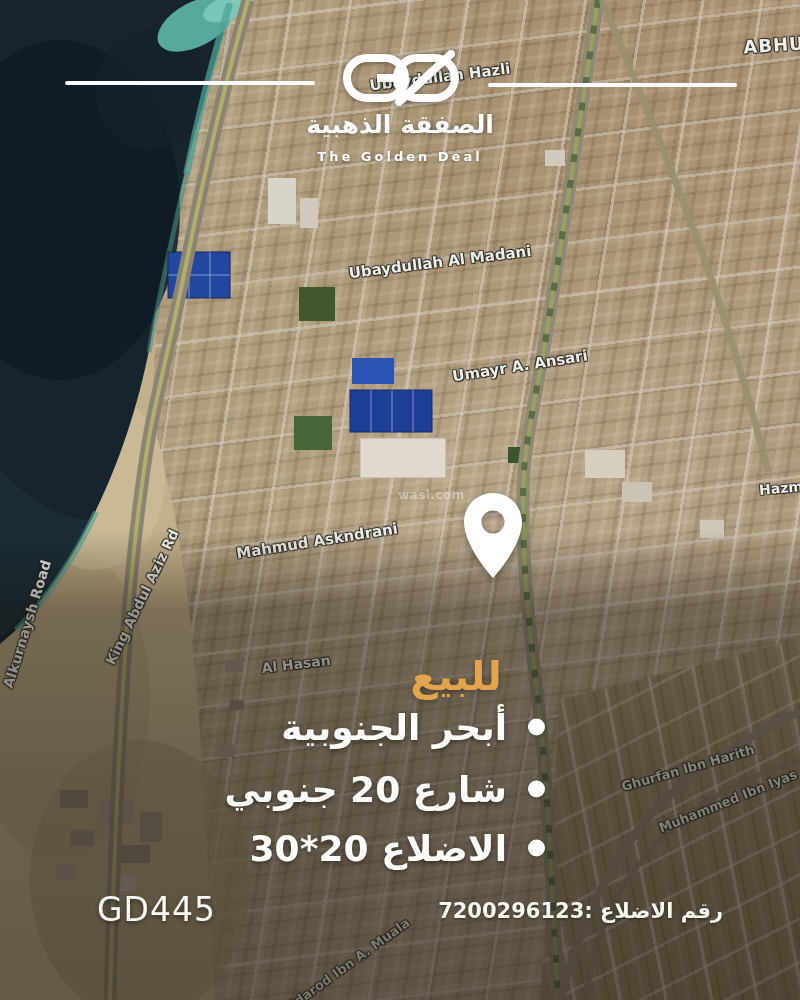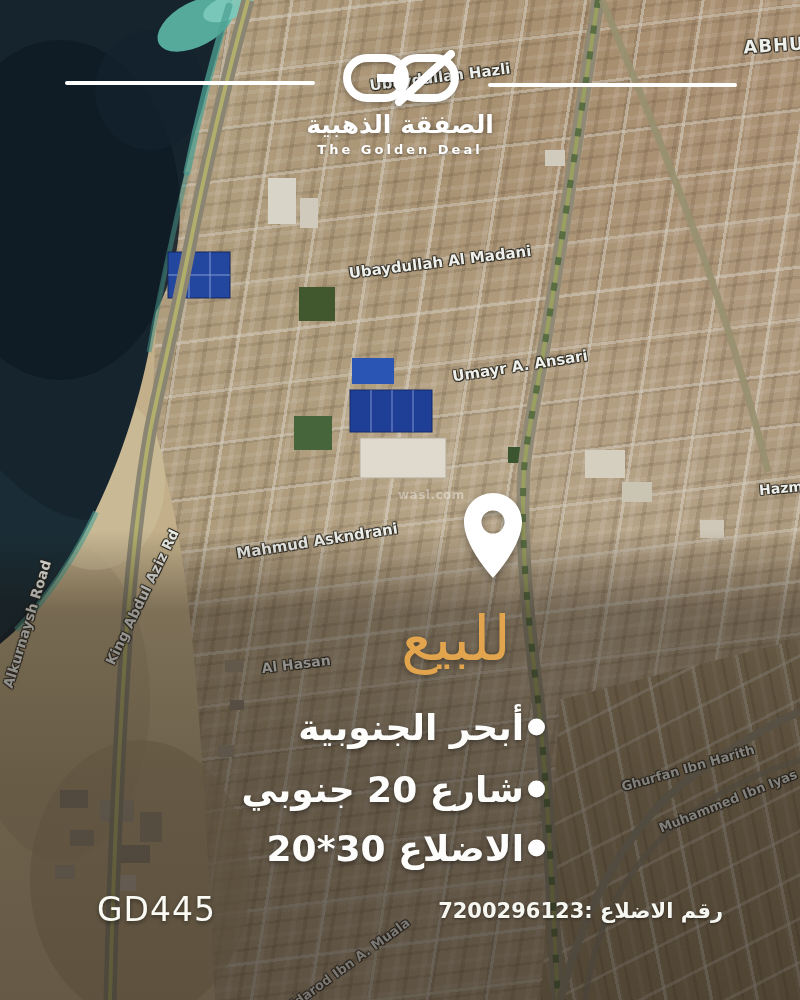--- a/index.html
+++ b/index.html
@@ -48,35 +48,35 @@
     background:linear-gradient(180deg, rgba(0,0,0,0) 0%, rgba(0,0,0,0) 53%,
       rgba(22,17,12,.40) 61%, rgba(24,19,14,.50) 78%, rgba(26,20,15,.55) 100%);
   }
   
   .rule{position:absolute;height:4px;background:#fff;border-radius:2px;top:81px;}
   .rule-left{left:65px;width:250px;}
   .rule-right{left:488px;width:249px;top:83px;}
   .brand{position:absolute;left:0;top:50px;width:800px;text-align:center;color:#fff;}
   .brand-name-ar{font-size:25px;font-weight:bold;line-height:1;margin-top:6px;
     text-shadow:0 1px 4px rgba(0,0,0,.35);}
-  .brand-name-en{font-size:13px;letter-spacing:3px;margin-top:5px;font-weight:bold;
+  .brand-name-en{font-size:13px;letter-spacing:3px;margin-top:12px;font-weight:bold;
     text-shadow:0 1px 3px rgba(0,0,0,.35);}
   .monogram{display:block;margin:0 auto;filter:drop-shadow(0 1px 3px rgba(0,0,0,.35));}
   
   .pin{position:absolute;left:460px;top:490px;filter:drop-shadow(0 3px 4px rgba(0,0,0,.35));}
   
   .for-sale{
-    position:absolute;left:456px;top:638px;transform:translate(-50%,-50%);
-    font-size:62px;font-weight:normal;color:#e2a54e;white-space:nowrap;
+    position:absolute;left:456px;top:676px;transform:translate(-50%,-50%);
+    font-size:40px;font-weight:bold;color:#e2a54e;white-space:nowrap;
     text-shadow:0 2px 6px rgba(0,0,0,.35);
   }
   
   .feature-row{
     position:absolute;right:255px;transform:translateY(-50%);
-    display:flex;align-items:center;gap:4px;
+    display:flex;align-items:center;gap:21px;
   }
   .feature-text{
     direction:rtl;font-size:36px;font-weight:bold;color:#fdfdfb;white-space:nowrap;
     text-shadow:0 2px 5px rgba(0,0,0,.45);
   }
   .bullet-dot{width:17px;height:17px;border-radius:50%;background:#ffffff;flex:0 0 auto;
     box-shadow:0 1px 3px rgba(0,0,0,.4);}
   .row-1{top:727px;} .row-2{top:789px;} .row-3{top:848px;}
   
   .ref-code{
@@ -213,20 +213,20 @@
 
   <div class="feature-row row-1">
     <span class="feature-text">أبحر الجنوبية</span>
     <span class="bullet-dot"></span>
   </div>
   <div class="feature-row row-2">
     <span class="feature-text">شارع 20 جنوبي</span>
     <span class="bullet-dot"></span>
   </div>
   <div class="feature-row row-3">
-    <span class="feature-text">الاضلاع 30*20</span>
+    <span class="feature-text">الاضلاع 20*30</span>
     <span class="bullet-dot"></span>
   </div>
 
   <div class="ref-code">GD445</div>
   <div class="license">رقم الاضلاع :7200296123</div>
 
 </div>
 
 </body></html>

